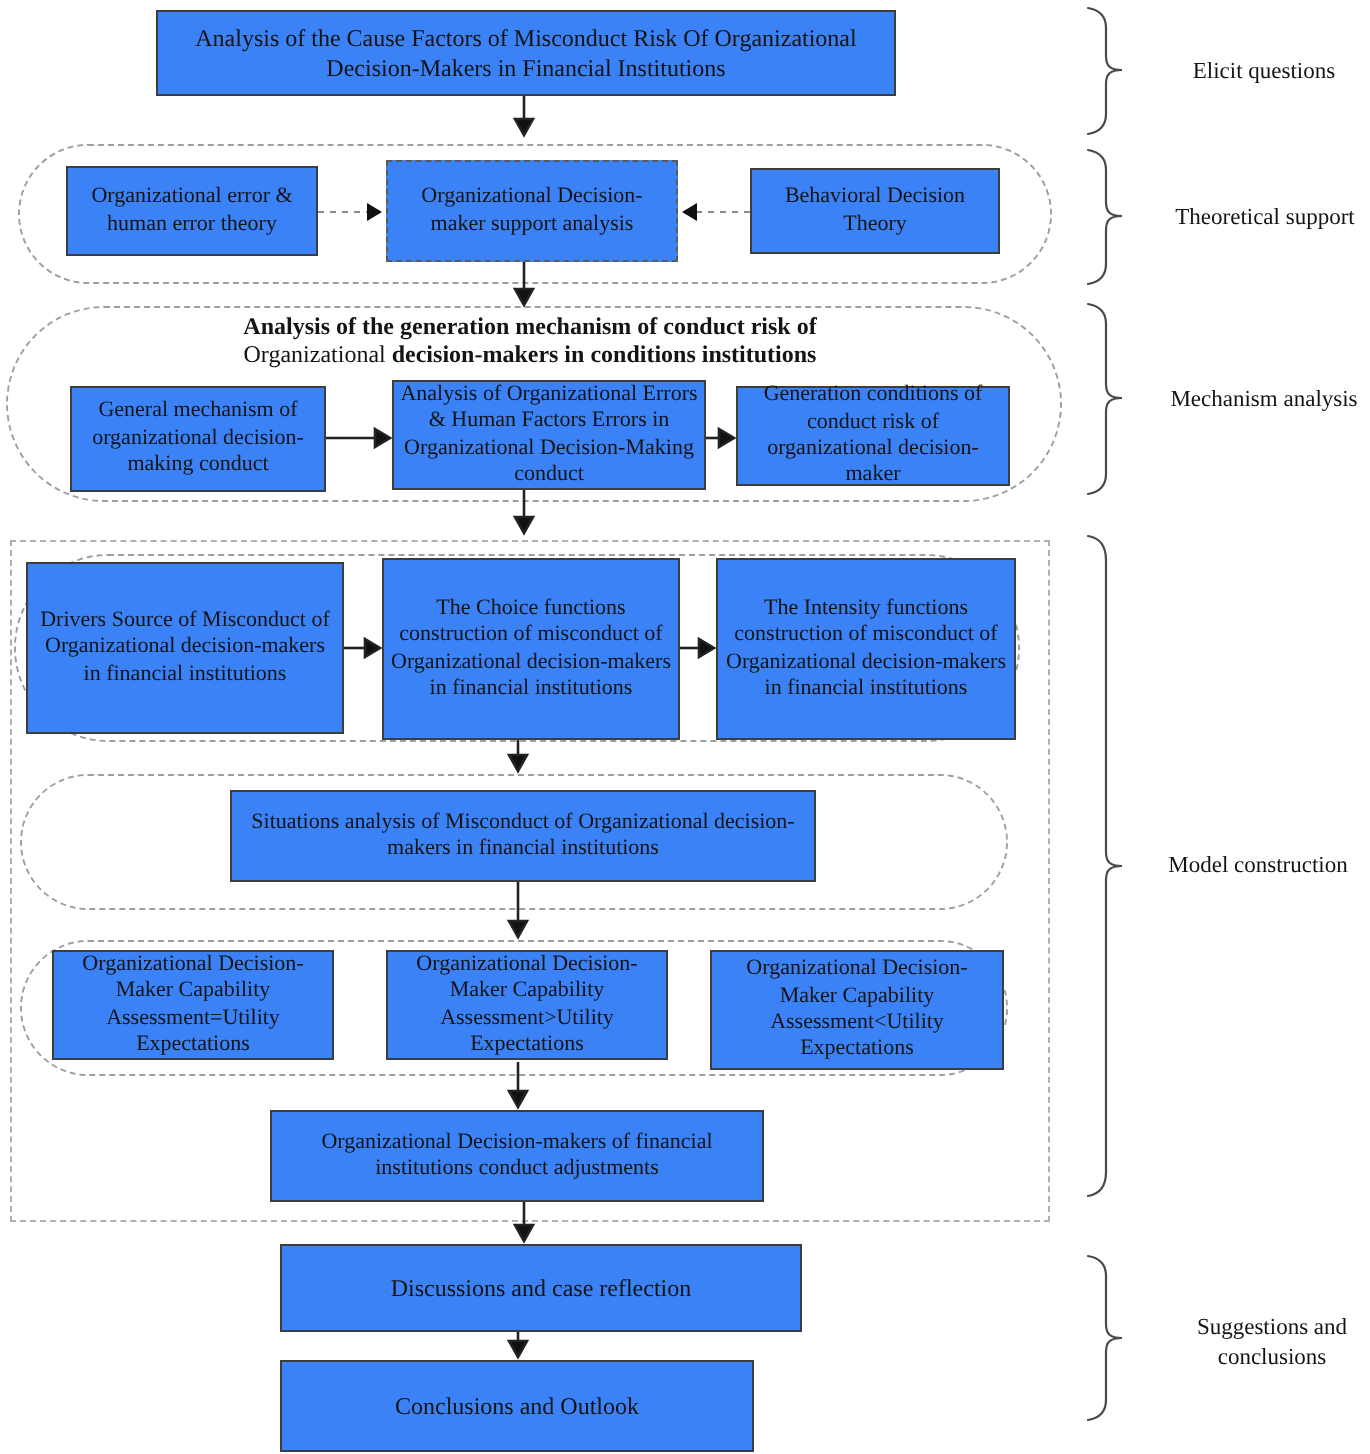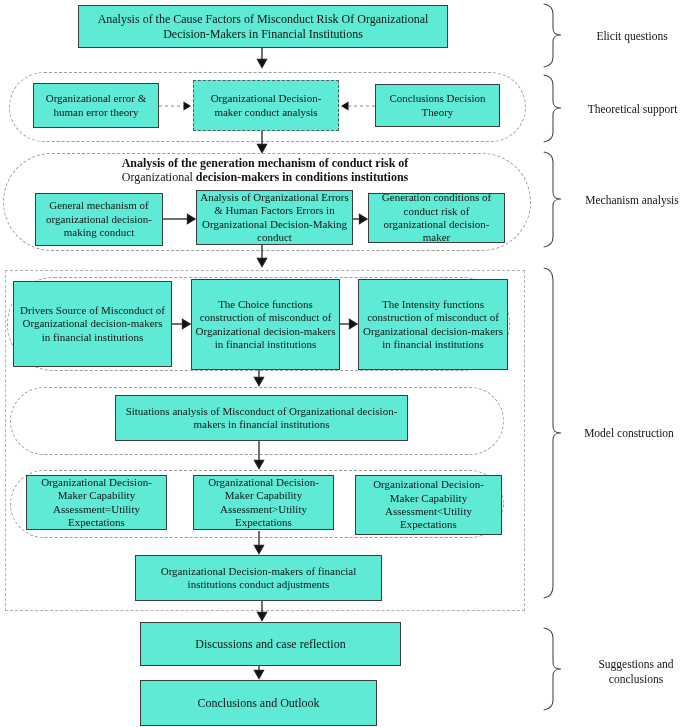--- a/index.html
+++ b/index.html
@@ -9,21 +9,21 @@
   }
   .stadium {
     position:absolute; border:1px dashed #9e9e9e; border-radius:50px;
     box-sizing:border-box; background:transparent; z-index:0;
   }
   .outer-rect {
     position:absolute; border:1px dashed #b0b0b0; box-sizing:border-box; z-index:0;
   }
   svg.overlay { position:absolute; left:0; top:0; z-index:1; pointer-events:none; }
   .box {
-    position:absolute; border:1.4px solid #3d3d3d; background:#5eead4;
+    position:absolute; border:1.4px solid #3d3d3d; background:#3b82f6;
     display:flex; align-items:center; justify-content:center; text-align:center;
     font-size:11px; line-height:1.22; padding:1px 3px; box-sizing:border-box; z-index:2;font-family:Liberation Serif, serif;
   }
   .dashedbox { border:1.4px dashed #5a5a5a; }
   .title12 { font-size:12px; }
   .mech-title {
     position:absolute; left:40px; top:156px; width:450px; text-align:center;
     font-size:12px; line-height:1.18; z-index:2;
   }
   .mech-title .b { font-weight:bold; }
@@ -114,22 +114,22 @@
       <path d="M544,152 C550,153 553,156 553,162 L553,192 C553,197 555,199 561,199 C555,199 553,201 553,206 L553,237 C553,243 550,246 544,247"></path>
       <path d="M544,268 C550,269 553,273 553,280 L553,426 C553,431 555,433 561,433 C555,433 553,435 553,440 L553,586 C553,593 550,597 544,598"></path>
       <path d="M544,628 C550,629 553,632 553,638 L553,662 C553,667 555,669 561,669 C555,669 553,671 553,676 L553,700 C553,706 550,709 544,710"></path>
     </g>
   </svg>
 
   <div class="box title12" style="left:78px; top:5px; width:370px; height:43px;">Analysis of the Cause Factors of Misconduct Risk Of Organizational Decision-Makers in Financial Institutions</div>
   <div class="bracelabel" style="left:573px; top:29px; width:118px;">Elicit questions</div>
 
   <div class="box" style="left:33px; top:83px; width:126px; height:45px;">Organizational error &amp; human error theory</div>
-  <div class="box dashedbox" style="left:193px; top:80px; width:146px; height:51px;">Organizational Decision-maker conduct analysis</div>
-  <div class="box" style="left:375px; top:84px; width:125px; height:43px;">Conclusions Decision Theory</div>
+  <div class="box dashedbox" style="left:193px; top:80px; width:146px; height:51px;">Organizational Decision-maker support analysis</div>
+  <div class="box" style="left:375px; top:84px; width:125px; height:43px;">Behavioral Decision Theory</div>
   <div class="bracelabel" style="left:570px; top:102px; width:125px;">Theoretical support</div>
 
   <div class="mech-title">
     <span class="b">Analysis of the generation mechanism of conduct risk of</span><br>
     <span>Organizational</span>
     <span class="b">decision-makers in conditions institutions</span>
   </div>
   <div class="box" style="left:35px; top:193px; width:128px; height:53px;">General mechanism of organizational decision-making conduct</div>
   <div class="box" style="left:196px; top:190px; width:157px; height:55px;">Analysis of Organizational Errors &amp; Human Factors Errors in Organizational Decision-Making conduct</div>
   <div class="box" style="left:368px; top:193px; width:137px; height:50px;">Generation conditions of conduct risk of organizational decision-maker</div>

